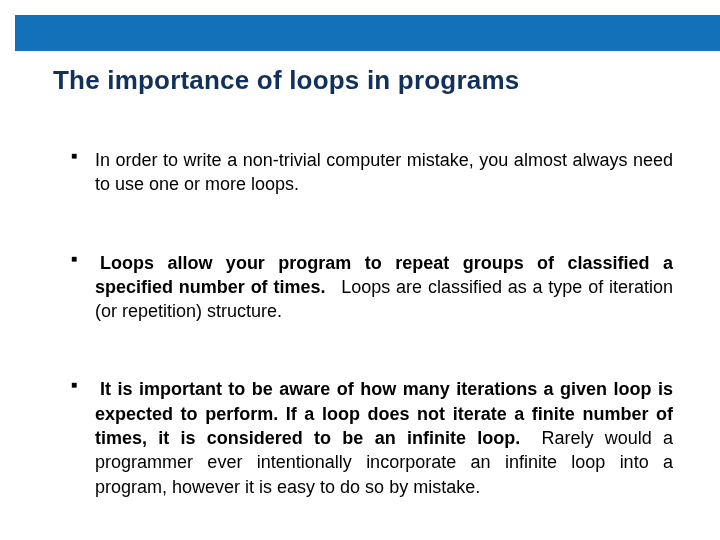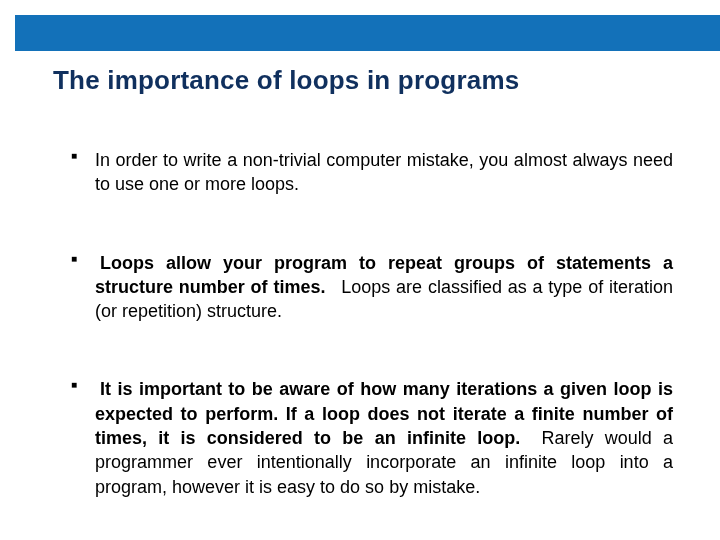--- a/index.html
+++ b/index.html
@@ -55,21 +55,21 @@
   <div class="body">
 
     <div class="item">
       <div class="marker">■</div>
       <div class="text">In order to write a non-trivial computer mistake, you almost always need to use one or more loops.</div>
     </div>
 
     <div class="item">
       <div class="marker">■</div>
       <div class="text">
-        <span class="bold">Loops allow your program to repeat groups of statements a structure number of times.</span><span> Loops are classified as a type of iteration (or repetition) structure.</span>
+        <span class="bold">Loops allow your program to repeat groups of classified a specified number of times.</span><span> Loops are classified as a type of iteration (or repetition) structure.</span>
       </div>
     </div>
 
     <div class="item">
       <div class="marker">■</div>
       <div class="text">
         <span class="bold">It is important to be aware of how many iterations a given loop is expected to perform. If a loop does not iterate a finite number of times, it is considered to be an infinite loop.</span><span> Rarely would a programmer ever intentionally incorporate an infinite loop into a program, however it is easy to do so by mistake.</span>
       </div>
     </div>
 

